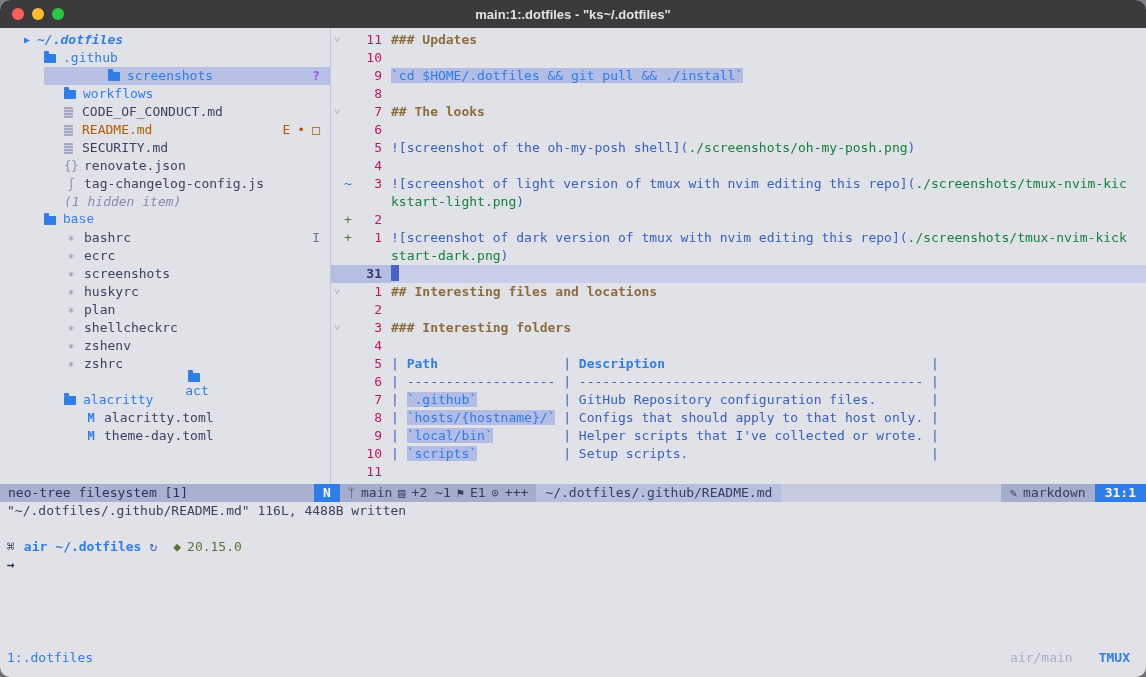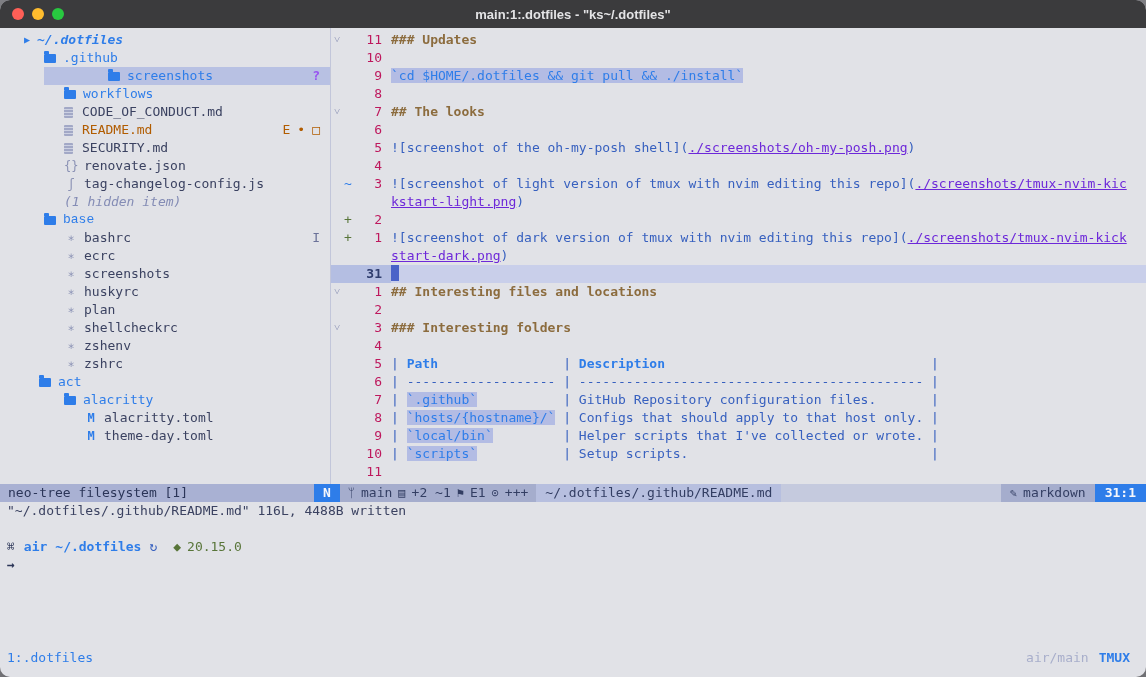--- a/index.html
+++ b/index.html
@@ -37,21 +37,21 @@
   .eline.cur .gut{background:#b4bee2}
   .fold{width:12px;text-align:center;color:#8990b3;font-size:11px}
   .sign{width:10px;text-align:center}
   .sign.chg{color:#2e7de9}.sign.add{color:#587539}
   .num{flex:1;text-align:right;color:#be185d;padding-right:9px}
   .num.curnum{color:#2f3d6e;font-weight:bold}
   .etext{white-space:pre;flex:1;overflow:hidden}
   .st{color:#3760bf}
   .sh{color:#8c6c3e;font-weight:bold}
   .sc{background:#b3bce4;color:#2e7de9}
-  .sl{color:#6d28d9;text-decoration:underline}
+  .sl{color:#15803d;}
   .sth{color:#2e7de9;font-weight:bold}
   .cursor{display:inline-block;width:8px;height:16px;background:#4a63c8;vertical-align:-3px}
   .statusline{height:18px;flex:none;display:flex;align-items:stretch;white-space:pre}
   .tree-status{width:314px;flex:none;background:#a9b1d3;color:#2b3558;padding-left:8px}
   .seg{display:flex;align-items:center}
   .seg.mode{background:#2e7de9;color:#f7f7fb;font-weight:bold;padding:0 9px}
   .seg.git{background:#a5adcd;color:#333e63;padding:0 8px;gap:6px}
   .seg.path{background:#b7bfdf;color:#333e63;padding:0 9px}
   .seg.mid{flex:1;background:#c5cade}
   .seg.ft{background:#a5adcd;color:#333e63;padding:0 9px;gap:6px}
@@ -63,21 +63,21 @@
   .apple{color:#2c3658;margin-right:9px;font-size:13px}
   .phost{color:#2e7de9;font-weight:bold;margin-right:8px}
   .pcwd{color:#2e7de9;font-weight:bold;margin-right:8px}
   .psync{color:#3760bf;margin-right:16px}
   .pnode{color:#587539;display:flex;gap:6px}
   .arrowline{margin-top:0}
   .parrow{color:#2c3658;font-weight:bold}
   .tmuxbar{height:32px;flex:none;display:flex;align-items:flex-end;padding:0 16px 10px 7px}
   .twin{color:#2e7de9}
   .tspacer{flex:1}
-  .tsess{color:#a8aecb;margin-right:10px}
+  .tsess{color:#a8aecb;margin-right:26px}
   .tmlabel{color:#2e7de9;font-weight:bold}
 </style>
 </head>
 <body>
 
 <div class="window">
   <div class="titlebar">
     <div class="lights">
       <span class="light red"></span>
       <span class="light yellow"></span>
@@ -101,21 +101,21 @@
           <div class="trow" style="padding-left: 64px;"><span class="tlabel note">(1 hidden item)</span></div>
           <div class="trow" style="padding-left: 44px; font-family: Liberation Mono, monospace;"><span class="ficon"></span><span class="tlabel dir">base</span></div>
           <div class="trow" style="padding-left: 64px;"><span class="gicon">∗</span><span class="tlabel file">bashrc</span><span class="badges"><span class="badge gray">I</span></span></div>
           <div class="trow" style="padding-left: 64px;"><span class="gicon">∗</span><span class="tlabel file">ecrc</span></div>
           <div class="trow" style="padding-left: 64px;"><span class="gicon">∗</span><span class="tlabel file">screenshots</span></div>
           <div class="trow" style="padding-left: 64px;"><span class="gicon">∗</span><span class="tlabel file">huskyrc</span></div>
           <div class="trow" style="padding-left: 64px;"><span class="gicon">∗</span><span class="tlabel file">plan</span></div>
           <div class="trow" style="padding-left: 64px;"><span class="gicon">∗</span><span class="tlabel file">shellcheckrc</span></div>
           <div class="trow" style="padding-left: 64px;"><span class="gicon">∗</span><span class="tlabel file">zshenv</span></div>
           <div class="trow" style="padding-left: 64px;"><span class="gicon">∗</span><span class="tlabel file">zshrc</span></div>
-          <div class="trow" style="padding-left: 39px;"><span class="ficon"></span><span class="tlabel dir">act</span></div>
+          <div class="trow" style="padding-left: 64px; flex-direction: column;"><span class="ficon"></span><span class="tlabel dir">act</span></div>
           <div class="trow" style="padding-left: 64px;"><span class="ficon"></span><span class="tlabel dir">alacritty</span></div>
           <div class="trow" style="padding-left: 84px;"><span class="micon">M</span><span class="tlabel file">alacritty.toml</span></div>
           <div class="trow" style="padding-left: 84px;"><span class="micon">M</span><span class="tlabel file">theme-day.toml</span></div>
         </div>
       <div class="editor" id="buf">
           <div class="eline">
             <span class="gut">
               <span class="fold">˅</span>
               <span class="sign"></span>
               <span class="num">11</span>

